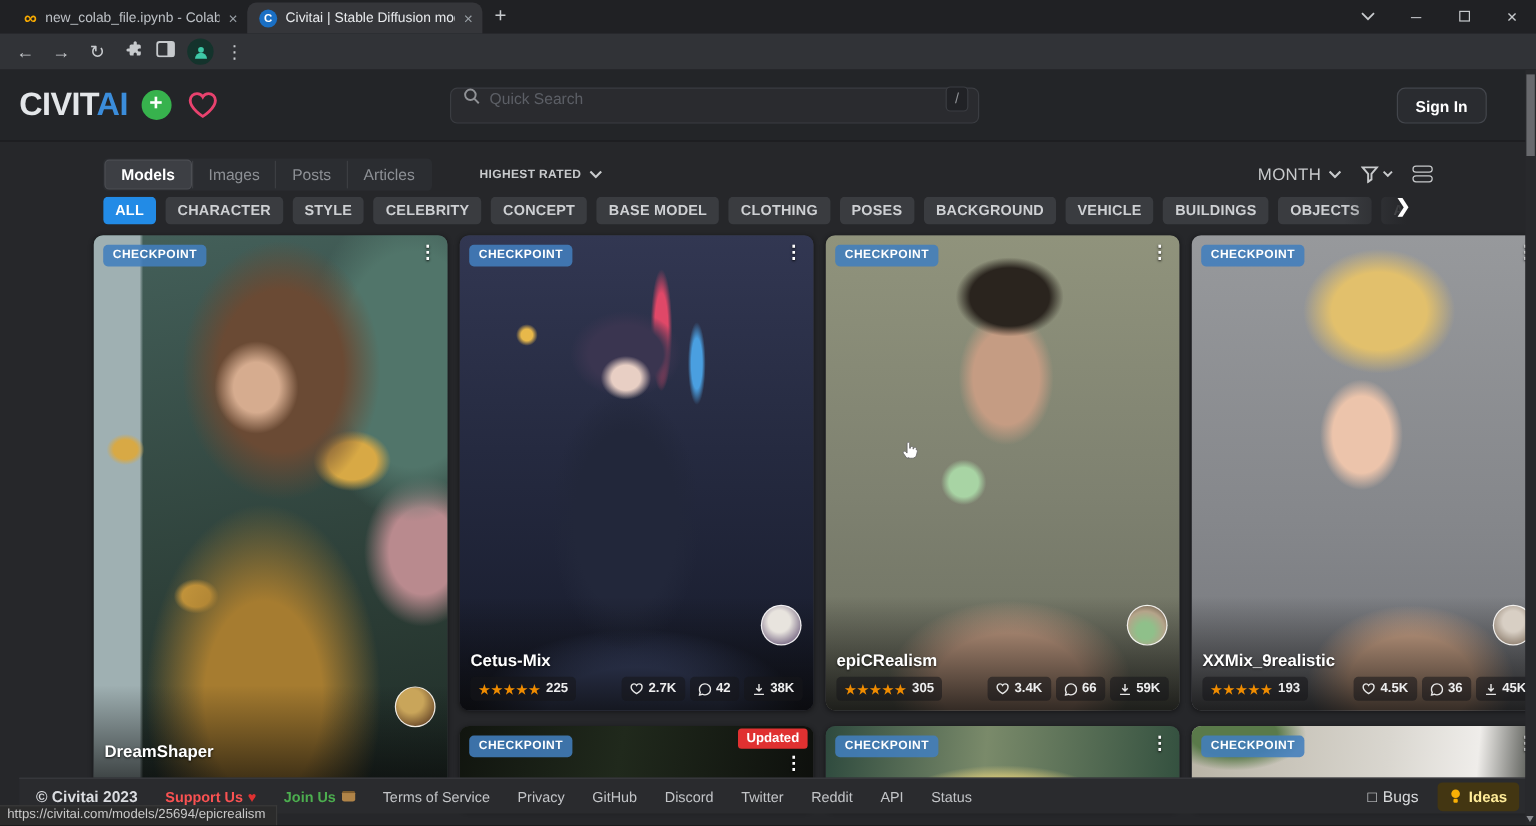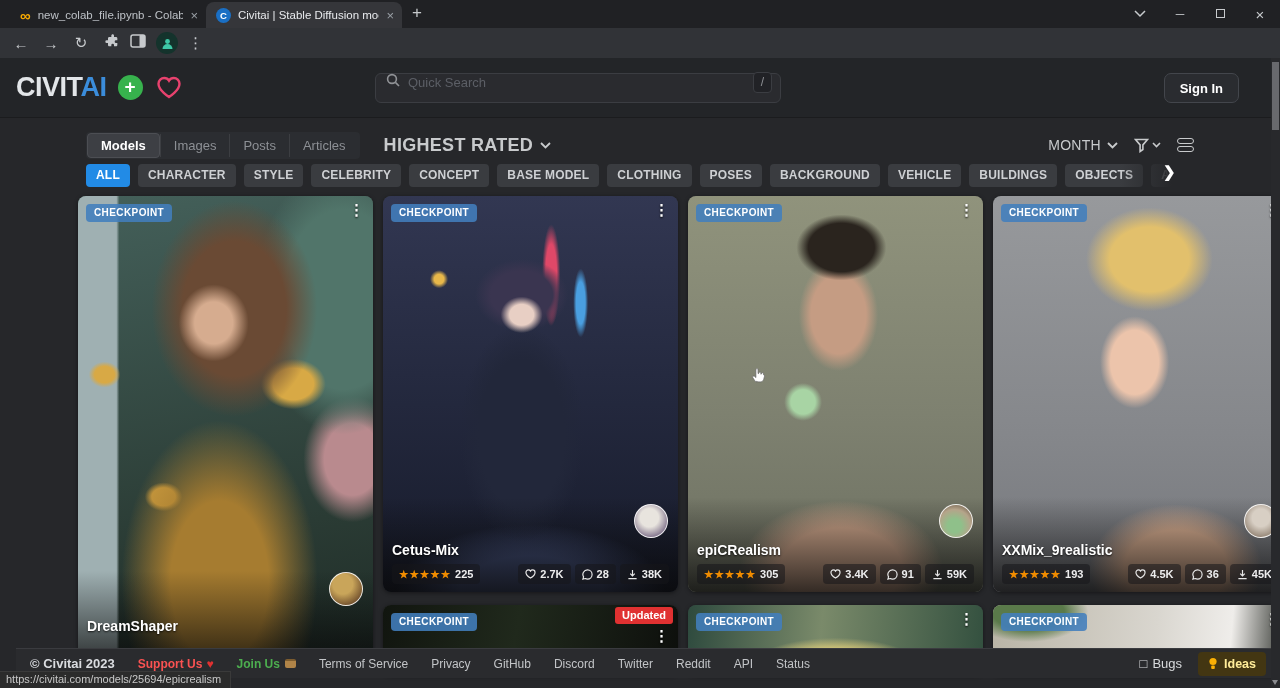--- a/index.html
+++ b/index.html
@@ -38,38 +38,38 @@
   
   .page { position:absolute; top:58px; left:0; right:0; bottom:0; background:#26272a; }
   .site-header { position:absolute; top:0; left:0; right:0; height:60px; background:#232528;
                  border-bottom:1px solid #1b1c1e; display:flex; align-items:center; padding:0 16px; }
   .logo { font-size:27px; font-weight:900; letter-spacing:-0.5px; color:#e3e6e9; }
   .logo .ai { color:#3b8ddb; }
   .plus-btn { width:25px; height:25px; border-radius:50%; background:#37b24d; color:#fff;
               font-size:19px; font-weight:700; display:flex; align-items:center; justify-content:center;
               margin-left:11px; line-height:1; padding-bottom:2px;}
   .heart-btn { margin-left:13px; display:flex; }
-  .search { position:absolute; left:375px; top:15px; width:406px; height:30px; background:#2a2b2f;
+  .search { position:absolute; left:375px; top:15px; width:441px; height:30px; background:#2a2b2f;
             border:1px solid #3b3d42; border-radius:6px; display:flex; align-items:center; padding:0 8px 12px 10px; gap:8px; }
   .search input { flex:1; background:transparent; border:none; outline:none; color:#c1c2c5; font-size:13px;
                   font-family:"Liberation Sans",sans-serif;}
   .search input::placeholder { color:#5c5f66; }
   .slash { width:19px; height:21px; border:1px solid #3b3d42; background:#212226; border-radius:4px;
            color:#909296; font-size:12px; display:flex; align-items:center; justify-content:center; }
   .signin { position:absolute; right:41px; top:15px; height:30px; padding:0 15px; background:#2a2c30;
             border:1px solid #43464c; border-radius:7px; color:#fff; font-size:13px; font-weight:700;
             display:flex; align-items:center; }
 
   
   .navrow { position:absolute; top:74px; left:86px; right:86px; height:26px; display:flex; align-items:center; }
   .seg-group { display:flex; align-items:center; background:#2b2d31; border-radius:4px; padding:1px; }
   .seg { padding:4px 13px; font-size:13px; color:#8d9095; font-weight:400; border-left:1px solid #3c3e42; }
   .seg:first-child { border-left:none; }
   .seg.active { background:#3d3f44; border:1px solid #4c4e53; border-radius:4px; color:#fff; font-weight:700; }
-  .sort { display:flex; align-items:center; gap:7px; margin-left:24px; color:#c8cacc; font-size:18px;
+  .sort { display:flex; align-items:center; gap:7px; margin-left:40px; color:#c8cacc; font-size:10px;
           font-weight:700; letter-spacing:.3px; }
   .nav-right { margin-left:auto; display:flex; align-items:center; gap:16px; color:#c8cacc; }
   .period { display:flex; align-items:center; gap:6px; font-size:14px; font-weight:400; letter-spacing:.3px; }
   .funnel { display:flex; align-items:center; gap:3px; }
   .layout-toggle { display:flex; flex-direction:column; gap:2px; }
   .layout-toggle span { display:block; width:17px; height:6px; border:1.5px solid #c8cacc; border-radius:3px; }
 
   .chips { position:absolute; top:106px; left:86px; width:1104px; height:23px; display:flex; gap:8px; overflow:hidden; }
   .chip { flex:none; height:23px; line-height:23px; padding:0 10px; border-radius:4px; background:#3a3c40;
           color:#ced0d3; font-size:12px; font-weight:700; letter-spacing:.2px; }
@@ -341,21 +341,21 @@
                     </svg>
                   </span>
                   <span>2.7K</span>
                 </span>
               <span class="pill">
                   <span class="picon">
                     <svg width="11" height="11" viewBox="0 0 12 12">
                       <path d="M6 1a5 5 0 110 10c-.9 0-1.8-.2-2.5-.6L1 11l.7-2.4A5 5 0 016 1z" fill="none" stroke="#e6e6e6" stroke-width="1.3"></path>
                     </svg>
                   </span>
-                  <span>28</span>
+                  <span>42</span>
                 </span>
               <span class="pill">
                   <span class="picon">
                     <svg width="11" height="11" viewBox="0 0 12 12">
                       <path d="M6 1v6M3.5 5L6 7.5 8.5 5M1.5 10.5h9" stroke="#e6e6e6" stroke-width="1.3" fill="none"></path>
                     </svg>
                   </span>
                   <span>38K</span>
                 </span>
             </div>
@@ -390,21 +390,21 @@
                     </svg>
                   </span>
                   <span>3.4K</span>
                 </span>
               <span class="pill">
                   <span class="picon">
                     <svg width="11" height="11" viewBox="0 0 12 12">
                       <path d="M6 1a5 5 0 110 10c-.9 0-1.8-.2-2.5-.6L1 11l.7-2.4A5 5 0 016 1z" fill="none" stroke="#e6e6e6" stroke-width="1.3"></path>
                     </svg>
                   </span>
-                  <span>91</span>
+                  <span>66</span>
                 </span>
               <span class="pill">
                   <span class="picon">
                     <svg width="11" height="11" viewBox="0 0 12 12">
                       <path d="M6 1v6M3.5 5L6 7.5 8.5 5M1.5 10.5h9" stroke="#e6e6e6" stroke-width="1.3" fill="none"></path>
                     </svg>
                   </span>
                   <span>59K</span>
                 </span>
             </div>

